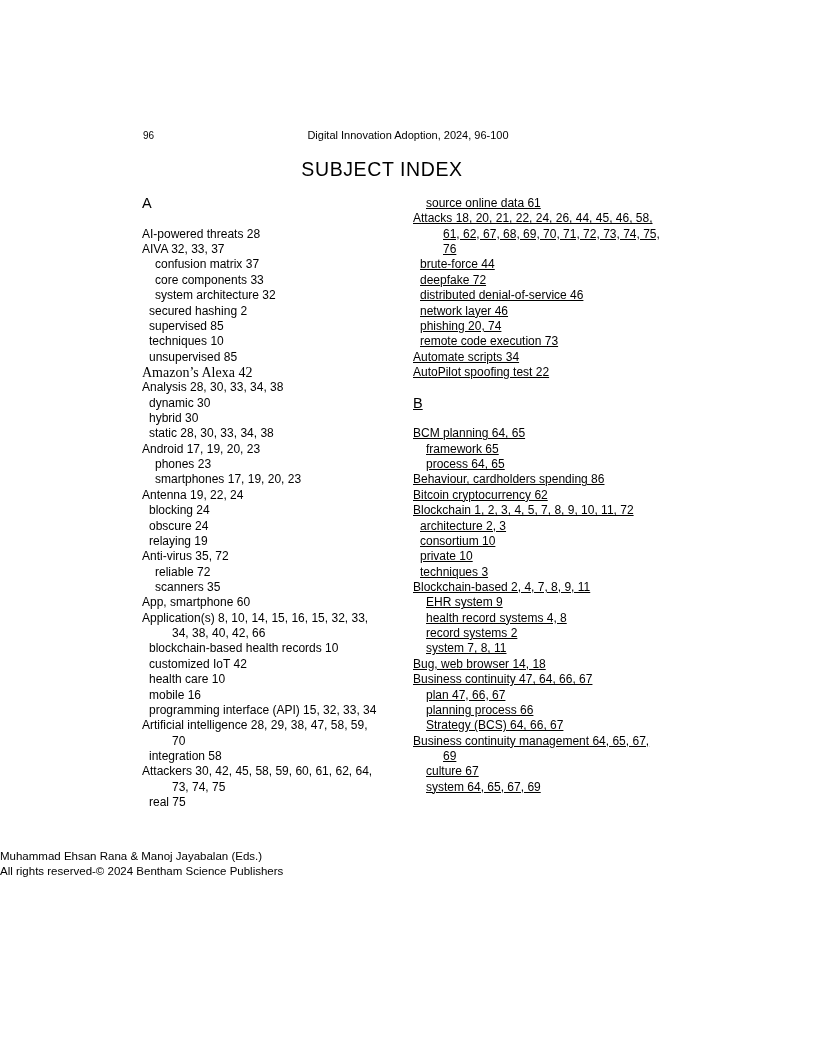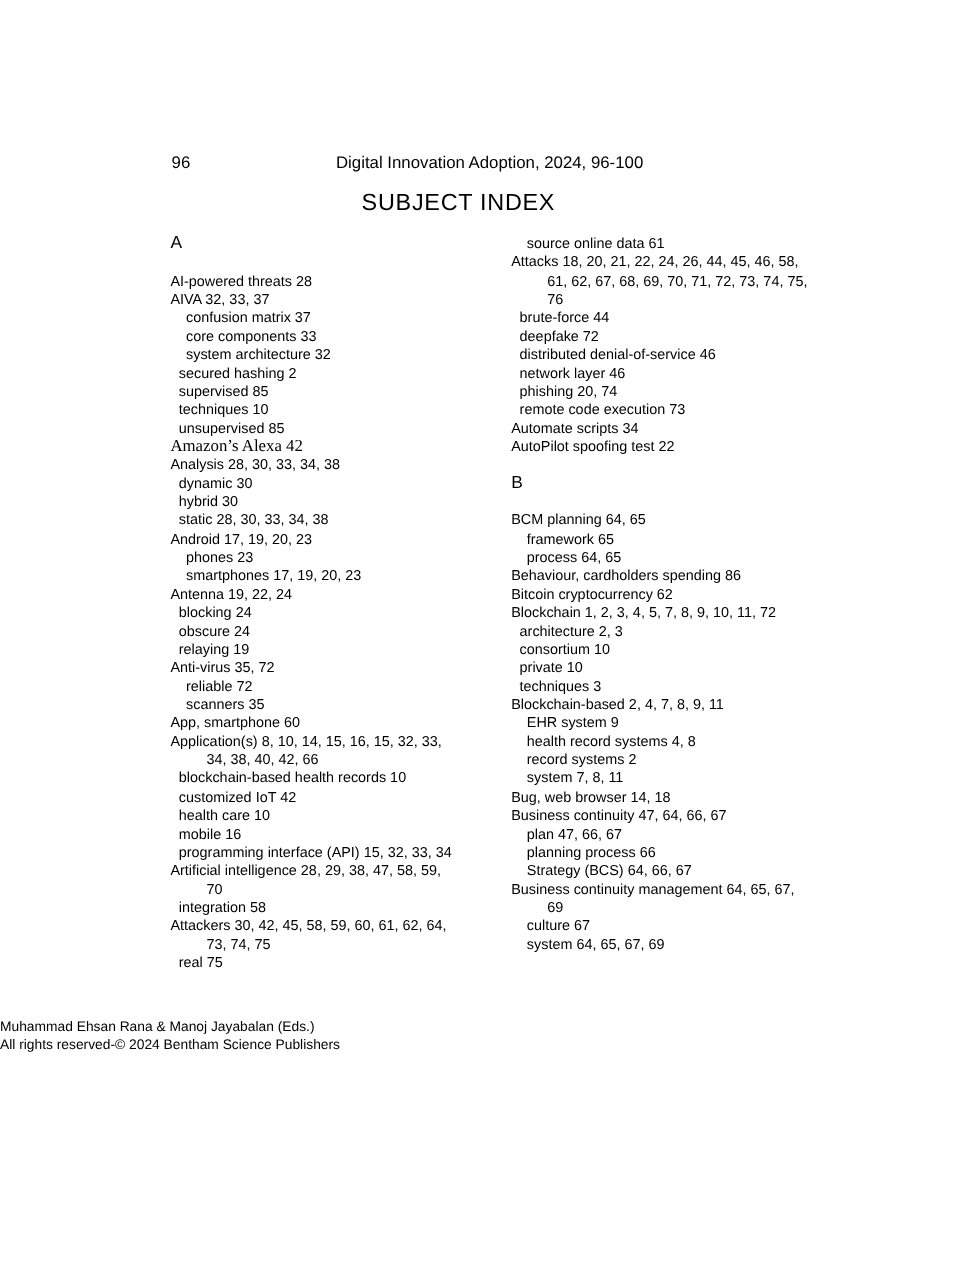--- a/index.html
+++ b/index.html
@@ -8,36 +8,36 @@
     background: #ffffff;
     font-family: "Liberation Sans", sans-serif;
     color: #000000;
     position: relative;
     overflow: hidden;
   }
   .page { position: absolute; inset: 0; background: #ffffff; }
 
   .page-number {
     position: absolute; top: 128px; left: 143px;
-    font-size: 14px; line-height: 15px;
+    font-size: 10px; line-height: 15px;
   }
   .running-head {
     position: absolute; top: 128px; left: 0; width: 816px;
-    text-align: center; font-size: 14px; line-height: 15px;
+    text-align: center; font-size: 11px; line-height: 15px;
   }
   .page-title {
     position: absolute; top: 157px; left: 0; width: 764px;
     text-align: center; font-size: 19.5px; letter-spacing: 0.6px;
     line-height: 24px; font-weight: 400;
   }
 
   .columns { position: absolute; top: 196px; left: 142px; width: 556px; }
   .col { position: absolute; top: 0; }
   .col-left  { left: 0;   width: 281px; }
-  .col-right { left: 284px; width: 275px; }
+  .col-right { left: 271px; width: 275px; text-decoration: underline; }
 
   .line {
     height: 15.37px; line-height: 15.37px;
     font-size: 12px; white-space: nowrap;
   }
   .section-header { font-size: 14.5px; }
   .indent-1 { padding-left: 7px; }
   .indent-2 { padding-left: 13px; }
   .indent-3 { padding-left: 30px; }
   .serif { font-family: "Liberation Serif", serif; font-size: 14px; }

